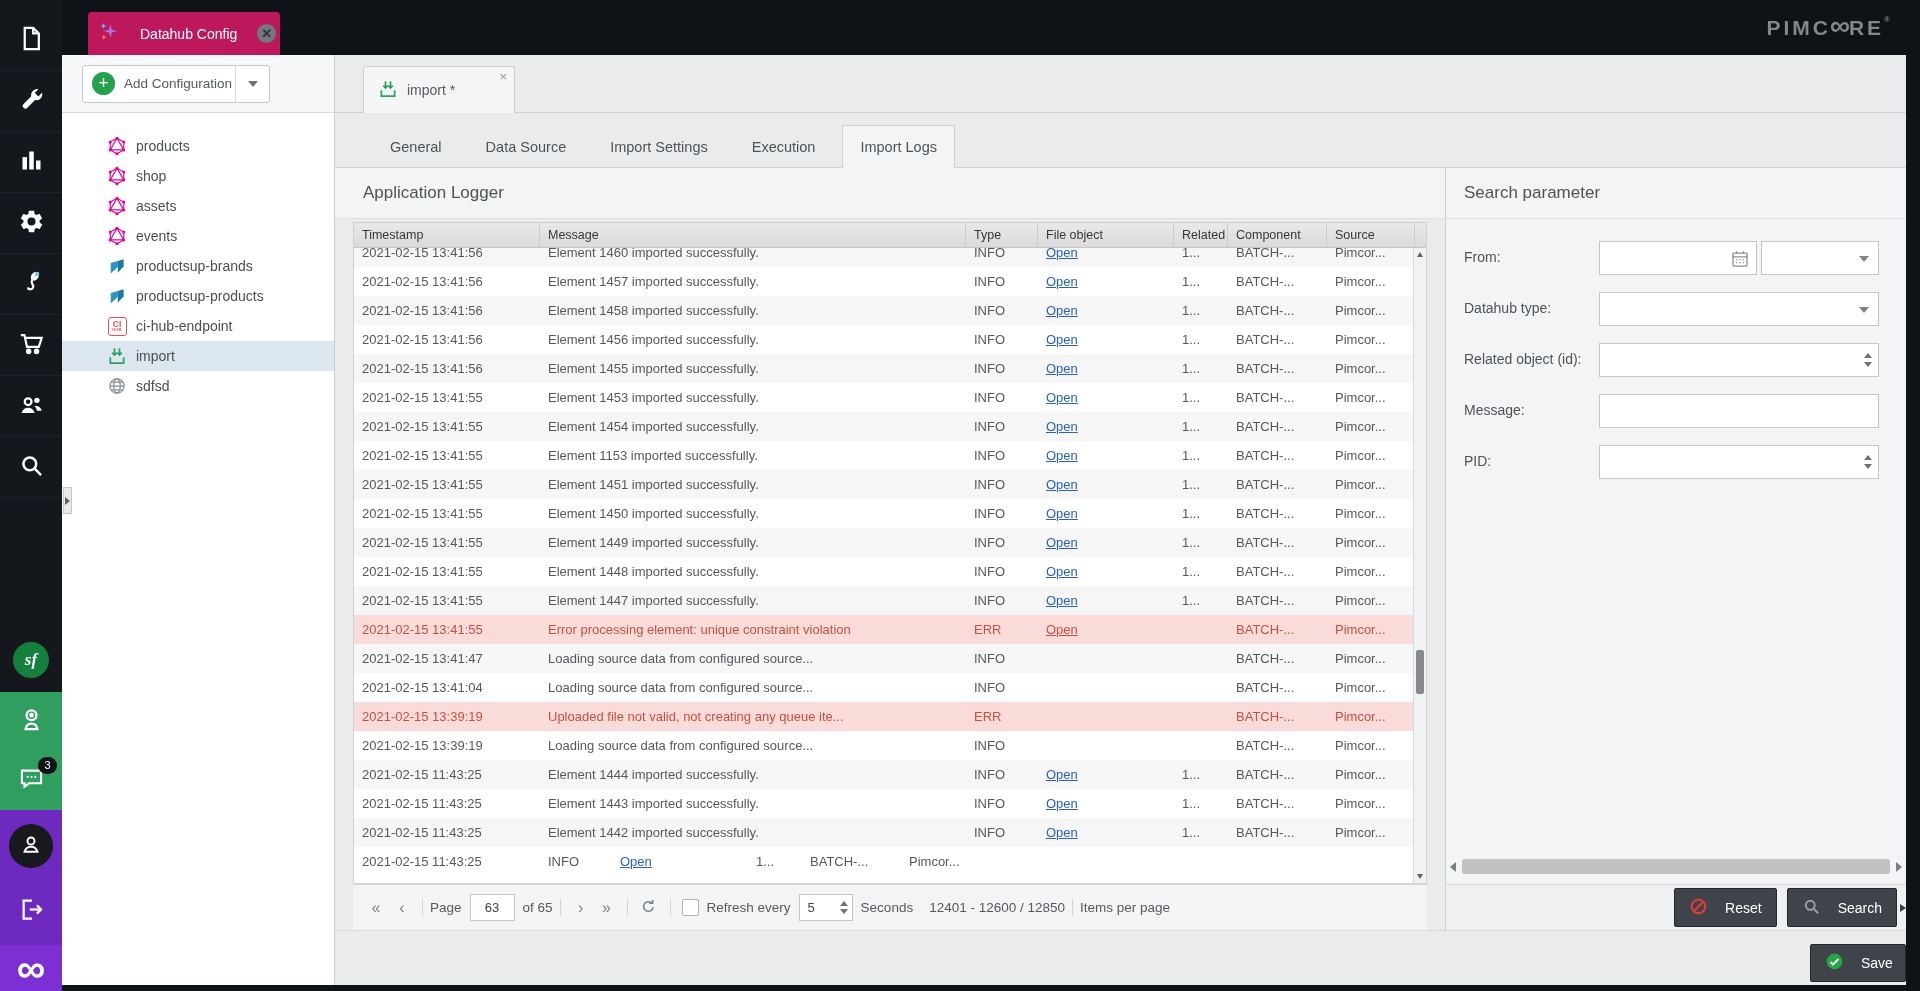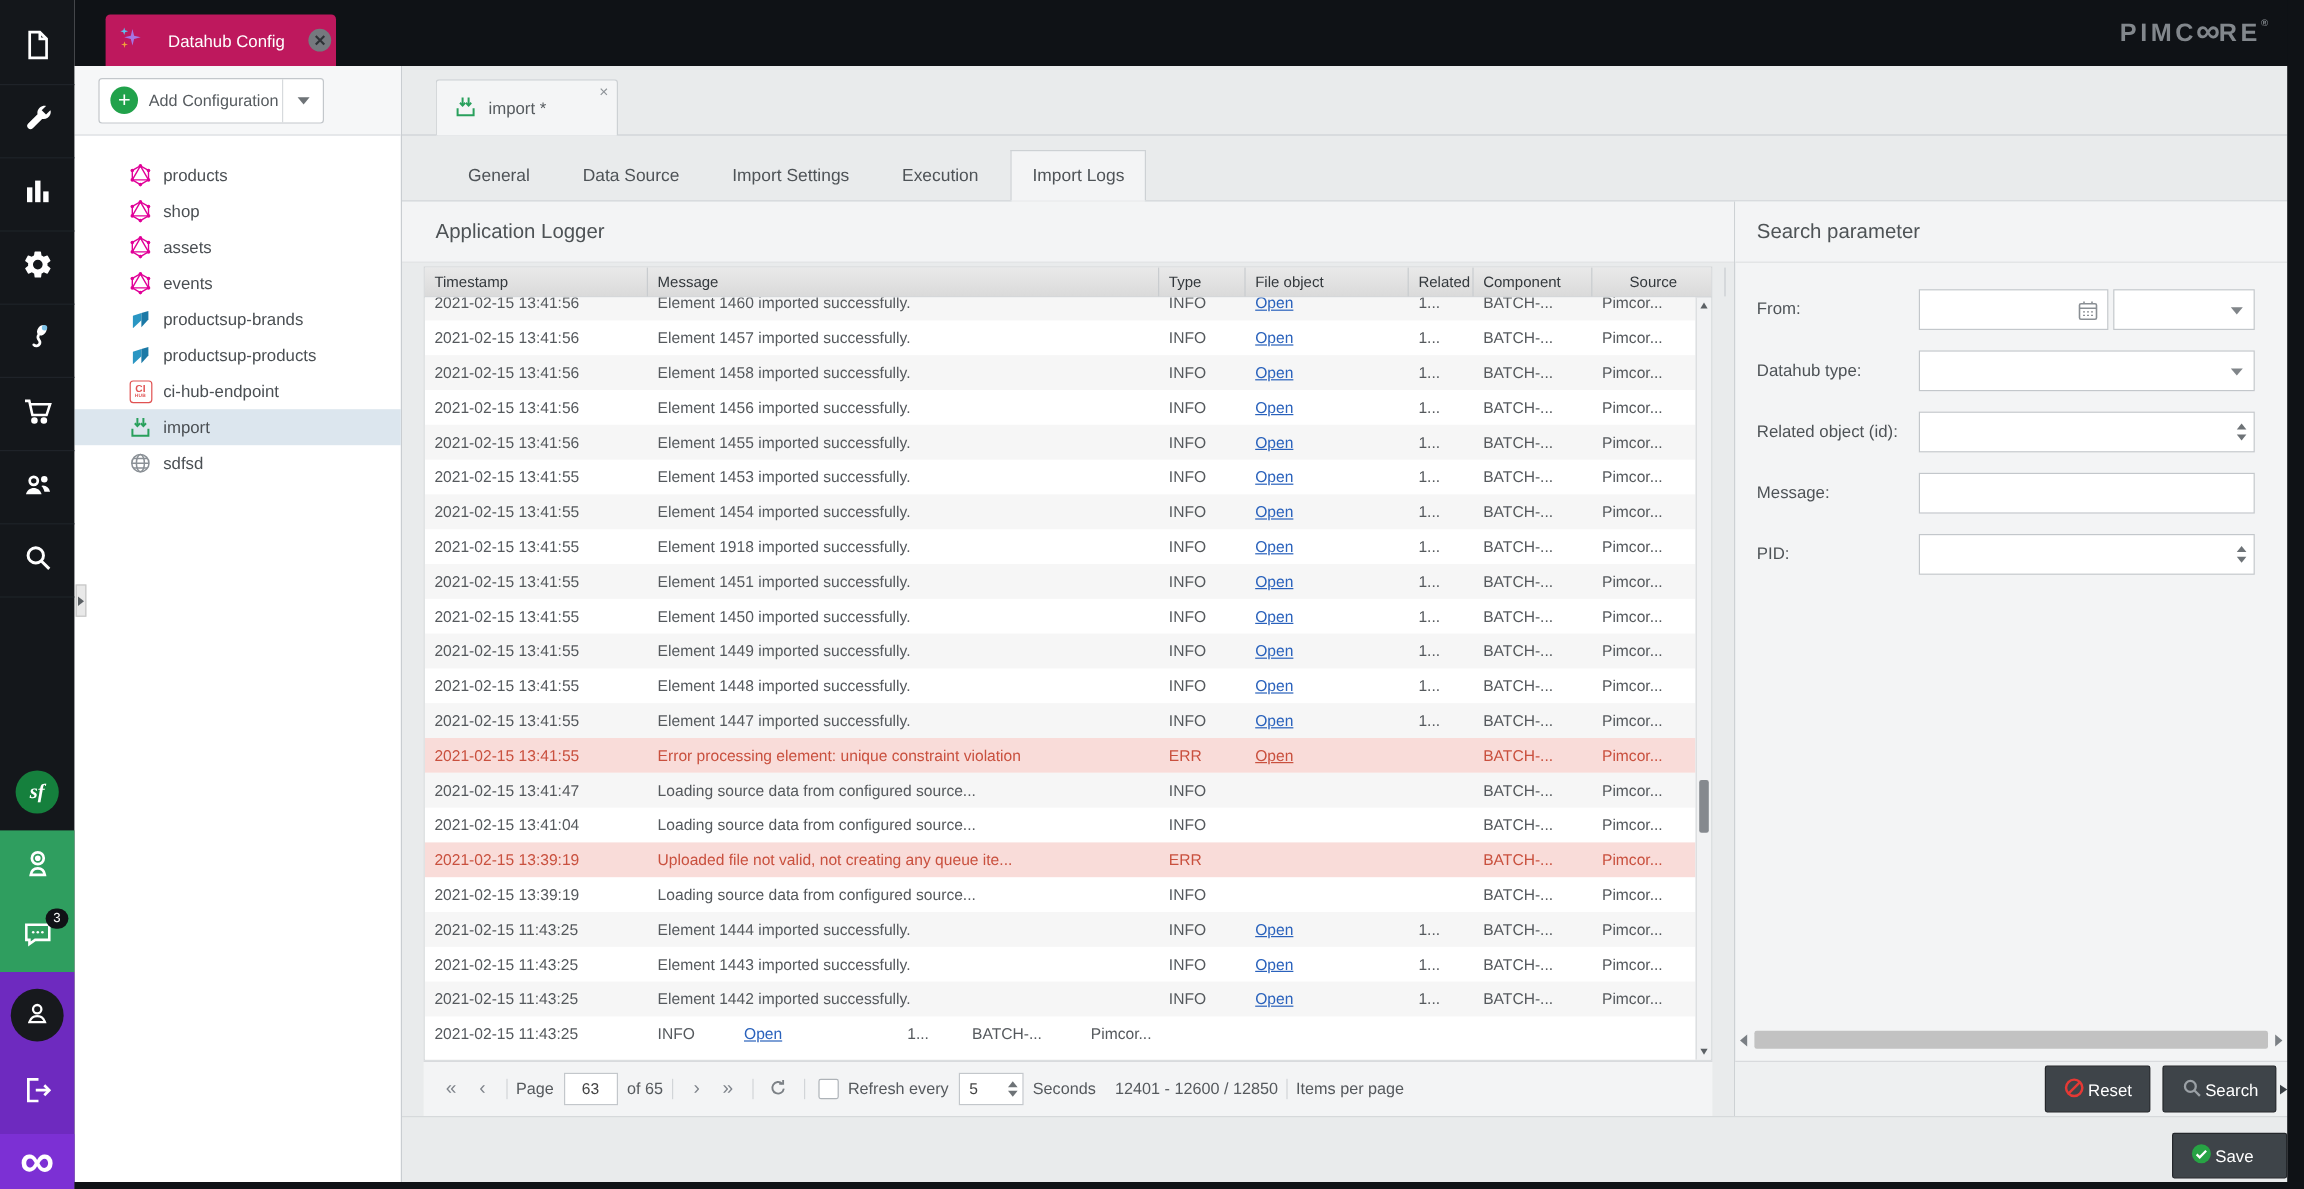--- a/index.html
+++ b/index.html
@@ -124,21 +124,21 @@
   .cal svg{width:20px;height:20px;}
   .spincol2{position:absolute;right:6px;top:0;bottom:0;display:flex;flex-direction:column;align-items:center;justify-content:center;gap:4px;}
   #hscroll{position:absolute;left:4px;top:690px;width:452px;height:17px;display:flex;align-items:center;}
   .h-left{width:0;height:0;border-top:5px solid transparent;border-bottom:5px solid transparent;border-right:6px solid #7a7f84;margin-right:4px;cursor:pointer;}
   .h-right{width:0;height:0;border-top:5px solid transparent;border-bottom:5px solid transparent;border-left:6px solid #7a7f84;margin-left:4px;cursor:pointer;}
   .h-track{flex:1;height:15px;position:relative;}
   .h-thumb{position:absolute;left:2px;right:2px;top:0;height:15px;background:#c2c2c2;border-radius:2px;cursor:pointer;}
   #search-footer{position:absolute;left:0;top:716px;width:461px;height:46px;background:#eef0f1;border-top:1px solid #d8dadd;
                  display:flex;align-items:center;justify-content:flex-end;gap:10px;padding-right:10px;box-sizing:border-box;}
   .dark-btn{height:37px;background:#3e4449;border:1px solid #24272b;border-radius:2px;color:#fff;font-size:14px;
-            display:flex;align-items:center;gap:2px;padding:0 14px;cursor:pointer;}
+            display:flex;align-items:center;gap:17px;padding:0 14px;cursor:pointer;}
   .dark-btn svg{width:19px;height:19px;flex:none;}
   .of-arrow{position:absolute;right:1px;top:19px;width:0;height:0;border-top:4px solid transparent;border-bottom:4px solid transparent;border-left:6px solid #3a3f44;cursor:pointer;}
   
   #savebar{position:absolute;left:0;top:875px;width:1571px;height:61px;background:#e9ebec;border-top:1px solid #d6d9db;box-sizing:border-box;}
   #save-btn{position:absolute;left:1475px;top:13px;width:96px;height:38px;box-sizing:border-box;}
 </style>
 </head>
 <body>
 
 <div id="app">
@@ -427,21 +427,21 @@
           <span>Application Logger</span>
         </div>
       <div id="grid">
         <div id="grid-header">
             <div class="gh-cell" style="width: 186px;">Timestamp</div>
             <div class="gh-cell" style="width: 426px;">Message</div>
             <div class="gh-cell" style="width: 72px;">Type</div>
             <div class="gh-cell" style="width: 136px;">File object</div>
             <div class="gh-cell" style="width: 54px;">Related object</div>
             <div class="gh-cell" style="width: 99px;">Component</div>
-            <div class="gh-cell" style="width: 88px; margin-left: 23px;">Source</div>
+            <div class="gh-cell" style="width: 88px;">Source</div>
           </div>
         <div id="grid-body">
           <div id="grid-rows">
               <div class="grow">
                 <div class="gcell" style="width: 186px;">2021-02-15 13:41:56</div>
                 <div class="gcell" style="width: 426px;">Element 1460 imported successfully.</div>
                 <div class="gcell" style="width: 72px;">INFO</div>
                 <div class="gcell" style="width: 136px;"><a class="open">Open</a></div>
                 <div class="gcell" style="width: 54px;">1...</div>
                 <div class="gcell" style="width: 99px;">BATCH-...</div>
@@ -496,21 +496,21 @@
                 <div class="gcell" style="width: 186px;">2021-02-15 13:41:55</div>
                 <div class="gcell" style="width: 426px;">Element 1454 imported successfully.</div>
                 <div class="gcell" style="width: 72px;">INFO</div>
                 <div class="gcell" style="width: 136px;"><a class="open">Open</a></div>
                 <div class="gcell" style="width: 54px;">1...</div>
                 <div class="gcell" style="width: 99px;">BATCH-...</div>
                 <div class="gcell" style="width: 88px;">Pimcor...</div>
               </div>
               <div class="grow">
                 <div class="gcell" style="width: 186px;">2021-02-15 13:41:55</div>
-                <div class="gcell" style="width: 426px;">Element 1918 imported successfully.</div>
+                <div class="gcell" style="width: 426px;">Element 1153 imported successfully.</div>
                 <div class="gcell" style="width: 72px;">INFO</div>
                 <div class="gcell" style="width: 136px;"><a class="open">Open</a></div>
                 <div class="gcell" style="width: 54px;">1...</div>
                 <div class="gcell" style="width: 99px;">BATCH-...</div>
                 <div class="gcell" style="width: 88px;">Pimcor...</div>
               </div>
               <div class="grow">
                 <div class="gcell" style="width: 186px;">2021-02-15 13:41:55</div>
                 <div class="gcell" style="width: 426px;">Element 1451 imported successfully.</div>
                 <div class="gcell" style="width: 72px;">INFO</div>

